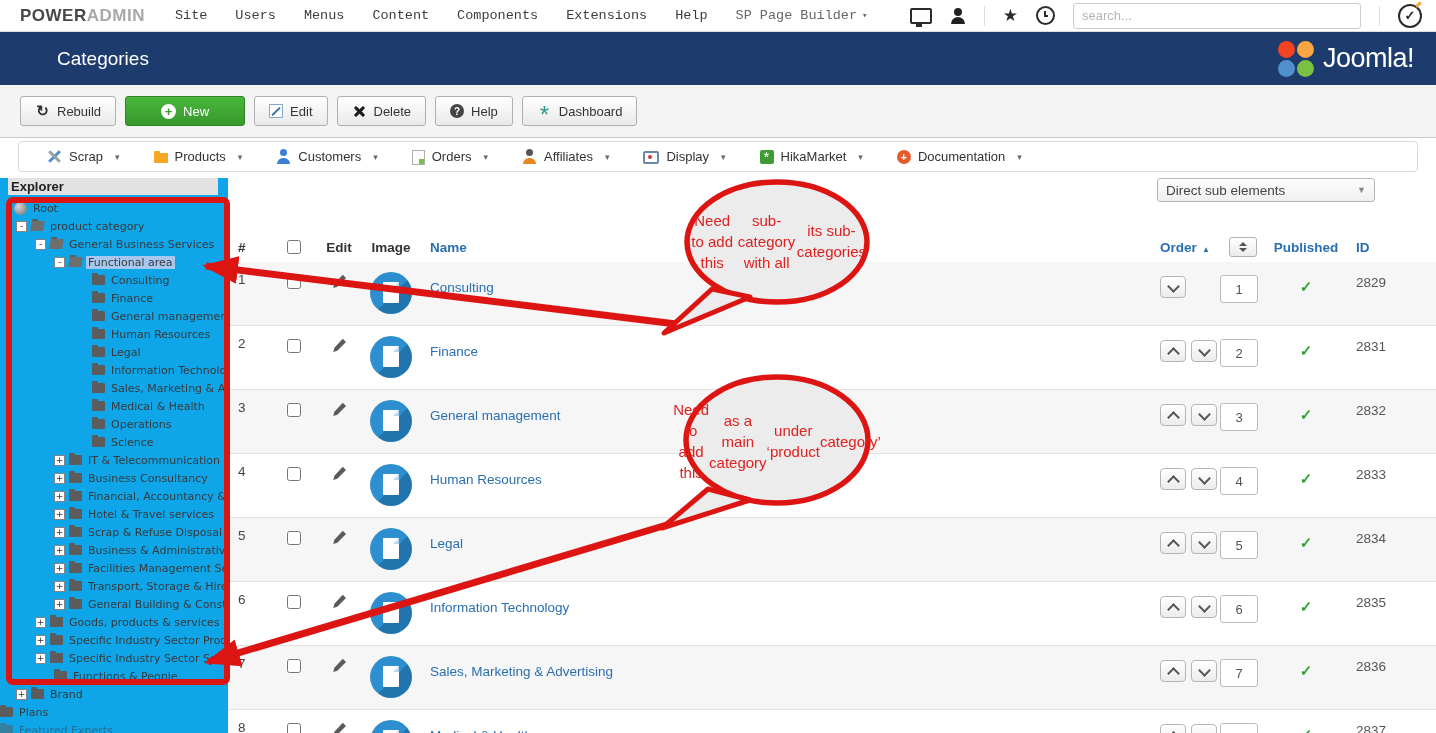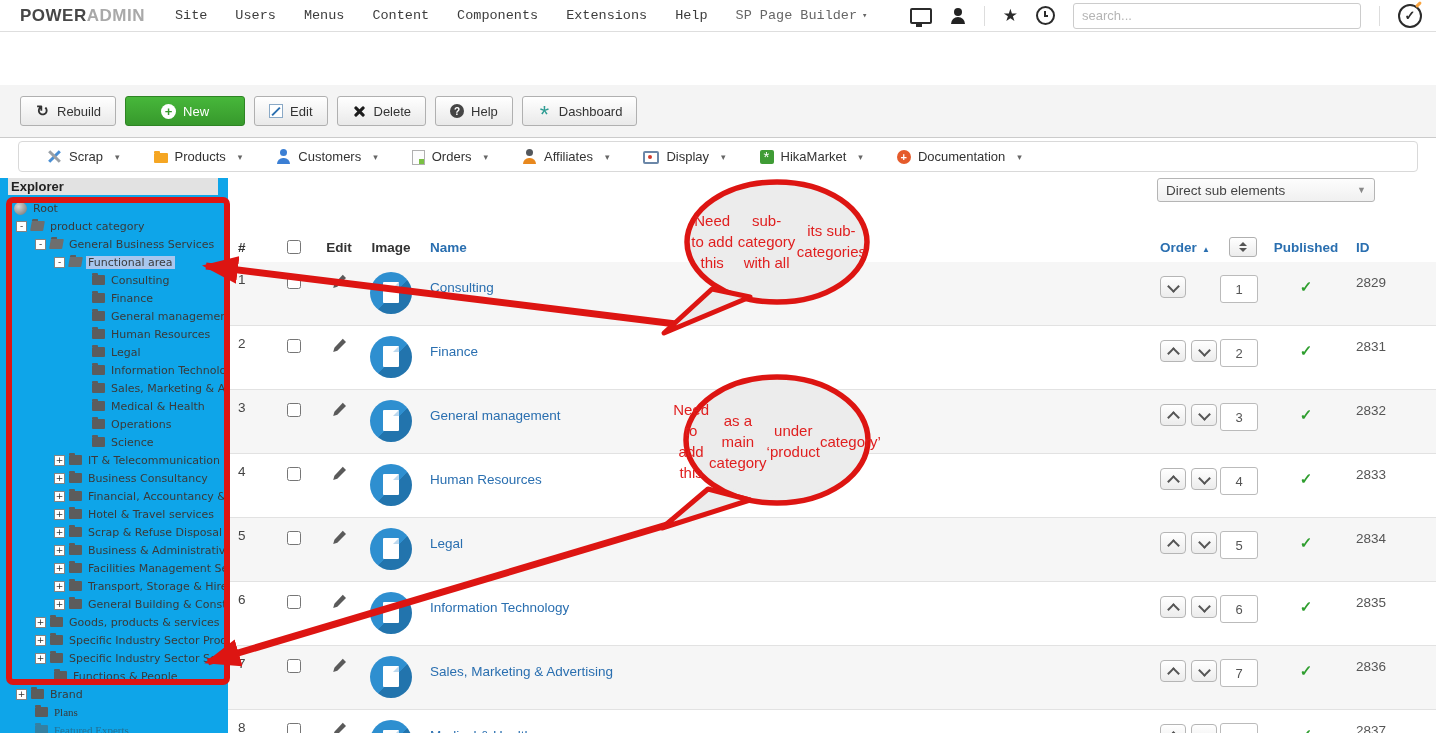--- a/index.html
+++ b/index.html
@@ -80,21 +80,21 @@
   .hk-ic[data-cls="documentation-icon"]{background:#e55b2b;border-radius:50%;width:14px;height:14px;}
   .hk-ic[data-cls="documentation-icon"]::before{content:"+";position:absolute;left:3.5px;top:1px;color:#fff;font-weight:700;font-size:11px;}
   
   .explorer{position:absolute;left:0;top:178px;width:228px;bottom:0;overflow:hidden;background:#0ea5e9;}
   .exp-title{margin-left:8px;width:210px;height:17px;background:#e2e2e2;font-size:13px;font-weight:700;color:#222;
              padding-left:3px;line-height:17px;box-sizing:border-box;}
   .tree{position:absolute;left:0;top:21px;right:0;font-family:"DejaVu Sans",sans-serif;font-size:11px;color:#3a3a3a;}
   .tnode{height:18px;display:flex;align-items:center;gap:4px;white-space:nowrap;cursor:pointer;}
   .tnode[data-cls~="lv0"]{padding-left:14px;} .tnode[data-cls~="lv1"]{padding-left:16px;}
   .tnode[data-cls~="lv2"]{padding-left:35px;} .tnode[data-cls~="lv3"]{padding-left:54px;}
-  .tnode[data-cls~="lf1"]{padding-left:35px;font-family:Liberation Serif, serif;} .tnode[data-cls~="lf2"]{padding-left:54px;}
+  .tnode[data-cls~="lf1"]{} .tnode[data-cls~="lf2"]{padding-left:54px;}
   .tnode[data-cls~="lf4"]{padding-left:92px;}
   .exp{width:9px;height:9px;border:1px solid #848484;background:#fff;display:flex;align-items:center;justify-content:center;
        font-size:9px;line-height:7px;color:#333;flex:none;}
   .tnode[data-cls~="minus"] .exp::before{content:"-";}
   .tnode[data-cls~="plus"]  .exp::before{content:"+";}
   .ticon{width:13px;height:10px;background:#5c5c5c;border-radius:1px;position:relative;flex:none;}
   .ticon::before{content:"";position:absolute;top:-2px;left:0;width:6px;height:2px;background:#5c5c5c;border-radius:1px 1px 0 0;}
   .tnode[data-cls~="open"] .ticon{background:#6e6e6e;transform:skewX(-10deg);}
   .tnode[data-cls~="globe"] .ticon{width:13px;height:13px;border-radius:50%;background:radial-gradient(circle at 35% 35%,#d6d6d6,#6e6e6e);}
   .tnode[data-cls~="globe"] .ticon::before{display:none;}
@@ -197,20 +197,32 @@
       <span class="person-ic"></span>
       <span class="vdiv"></span>
       <span class="star-ic">★</span>
       <span class="clock-ic"></span>
       <input class="search-top" placeholder="search..." style="">
       <span class="vdiv"></span>
       <span class="checkcircle-ic">✓</span>
     </div>
   </header>
 
+  <div class="bluebar">
+    <h1>Categories</h1>
+    <div class="joomla">
+      <span class="jmark">
+          <i class="c1"></i>
+          <i class="c2"></i>
+          <i class="c3"></i>
+          <i class="c4"></i>
+        </span>
+      <span class="jtext">Joomla!</span>
+    </div>
+  </div>
 
   <div class="toolbar">
 
       <button class="tbtn" data-cls="plain">
         <span class="tb-ic" data-cls="rebuild-icon"></span>
         <span>Rebuild</span>
       </button>
 
       <button class="tbtn" data-cls="green">
         <span class="tb-ic" data-cls="new-icon"></span>

